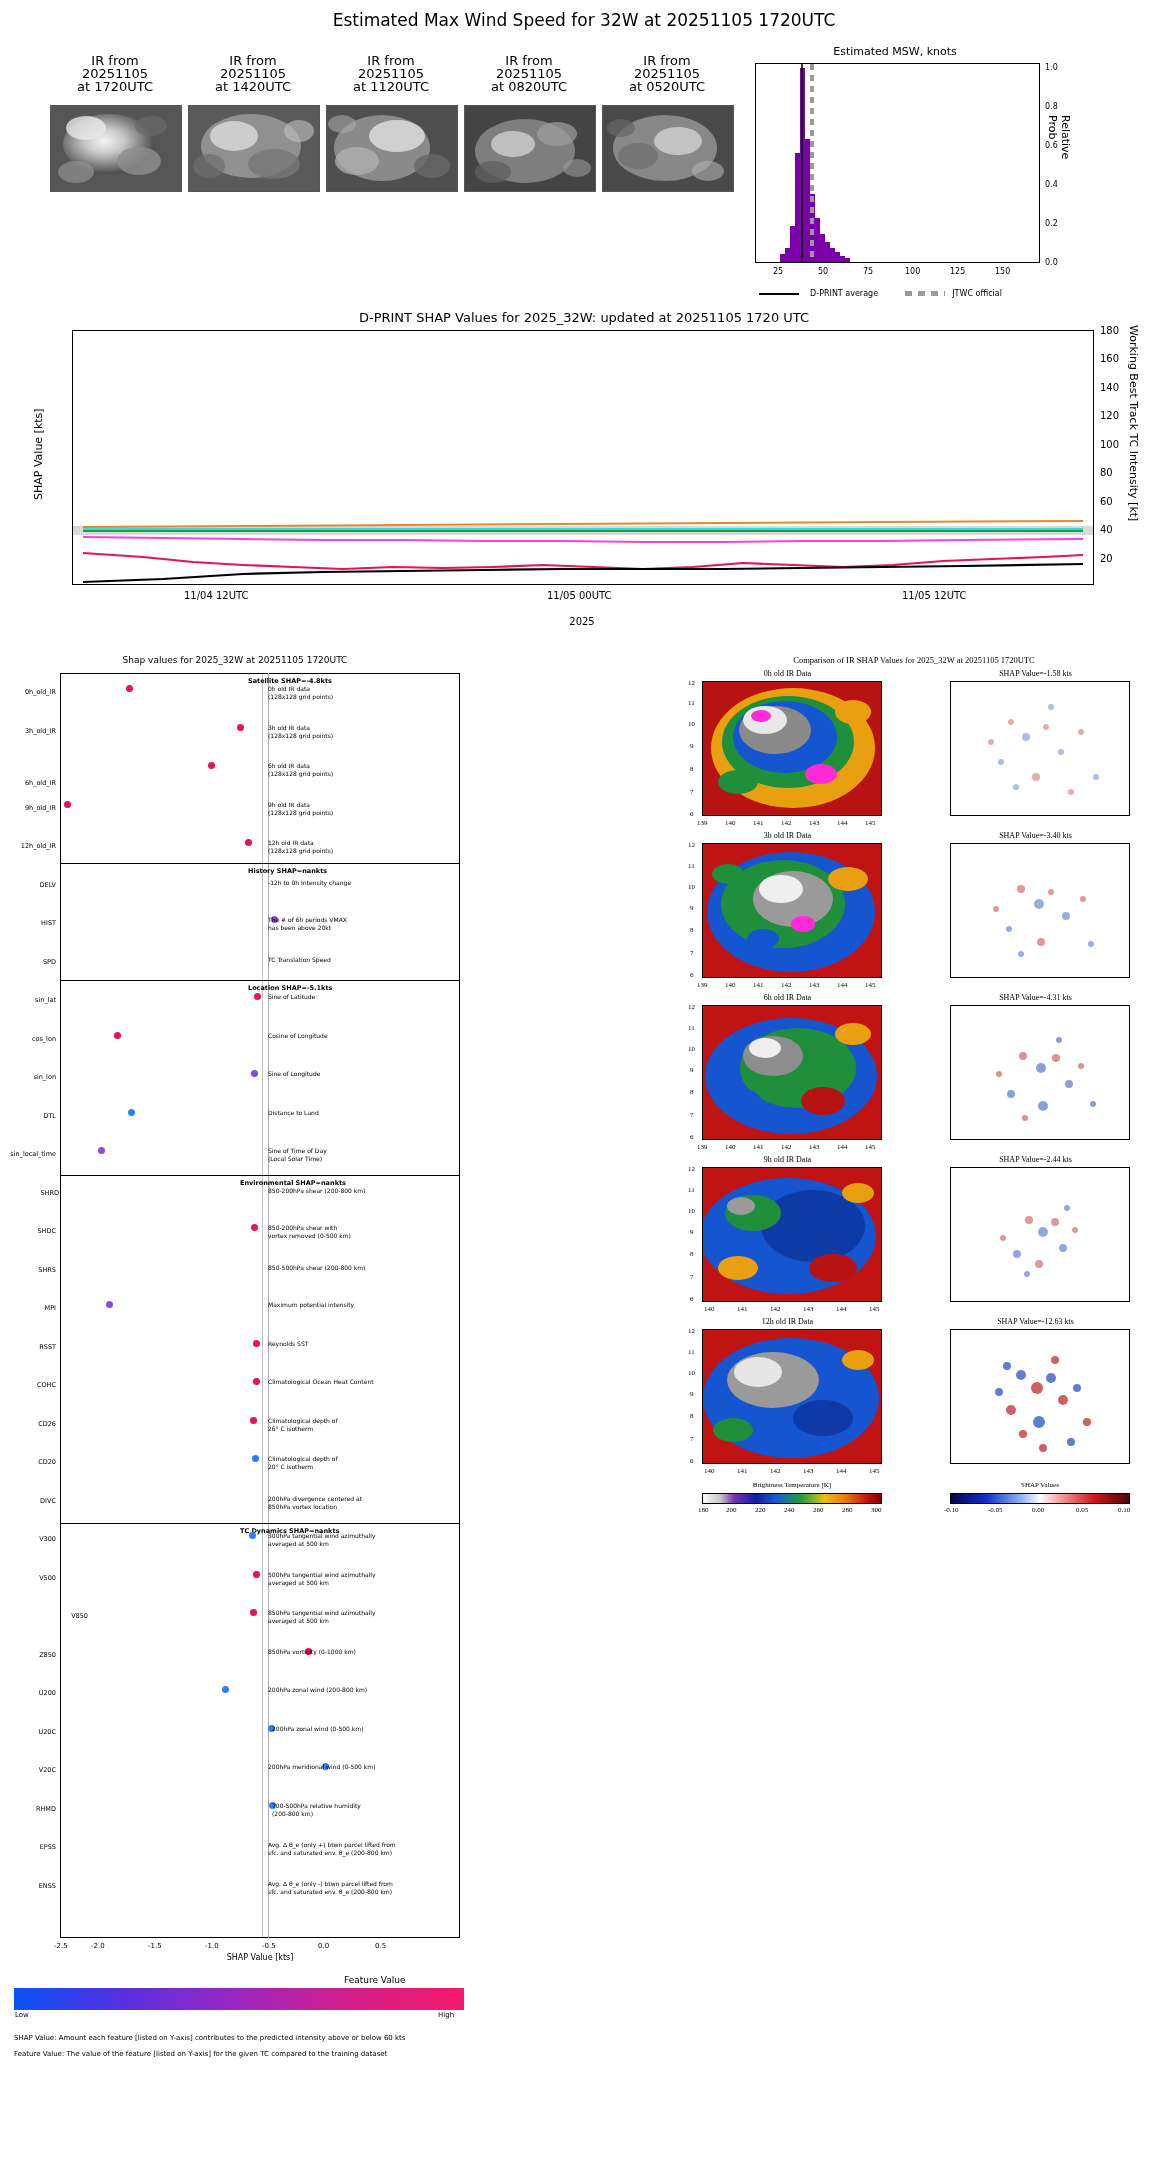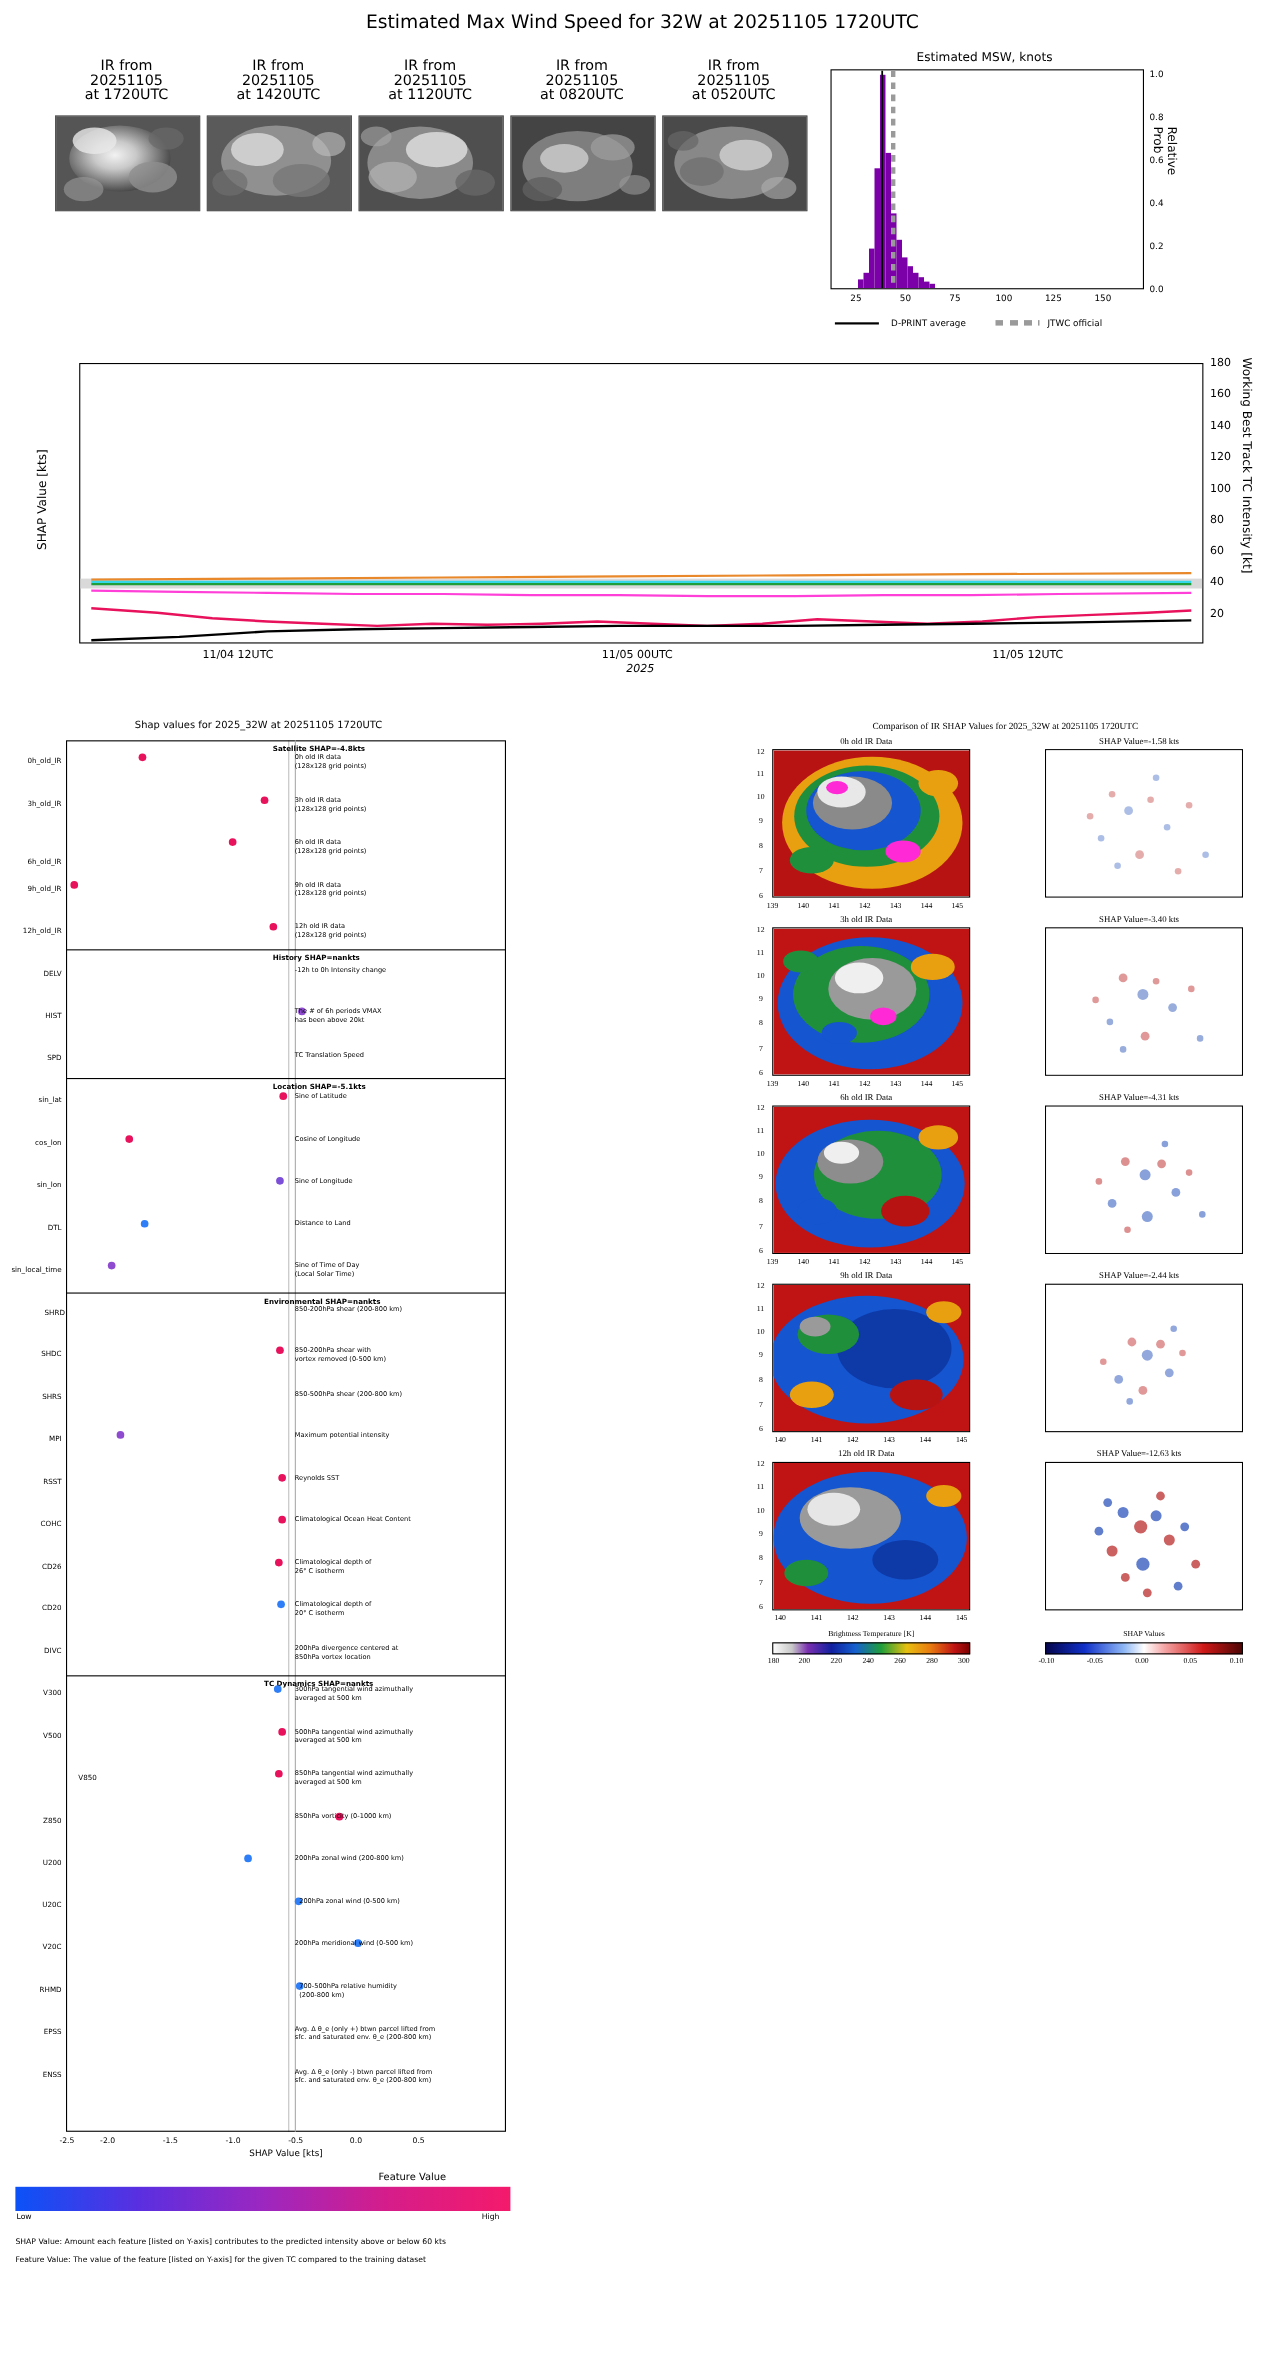--- a/index.html
+++ b/index.html
@@ -162,20 +162,21 @@
 
   <div class="abs" style="left:0px;top:238px;width:300px;">
     <span style="display:inline-block;width:40px;height:2px;background:#000;vertical-align:middle;margin-left:14px;"></span>
     <span class="xsm" style="vertical-align:middle;margin-left:6px;">D-PRINT average</span>
     <span style="display:inline-block;width:40px;height:5px;background:repeating-linear-gradient(90deg,#9a9a9a 0 7px,transparent 7px 13px);vertical-align:middle;margin-left:22px;"></span>
     <span class="xsm" style="vertical-align:middle;margin-left:2px;">JTWC official</span>
   </div>
 </div>
 
 <div class="abs" style="left:12px;top:300px;width:1144px;height:350px;">
+  <div class="abs ctr" style="left:0;top:10px;width:1144px;font-size:13px;">D-PRINT SHAP Values for 2025_32W: updated at 20251105 1720 UTC</div>
 
   <div class="panelbox" style="left:60px;top:30px;width:1022px;height:255px;">
     <svg width="1020" height="253" viewBox="0 0 1020 253" style="display:block">
 
       <rect x="0" y="195" width="1020" height="9" fill="#d9d9d9"></rect>
 
       <polyline fill="none" stroke="#e8882b" stroke-width="2" points="10,196 170,195 330,194 490,193 650,192 810,191 1010,190"></polyline>
 
       <polyline fill="none" stroke="#36d7e8" stroke-width="2" points="10,198 170,198 330,198 490,198 650,198 810,198 1010,198"></polyline>
 
@@ -205,21 +206,21 @@
   <div class="abs sm" style="left:1088px;top:110px;">120</div>
   <div class="abs sm" style="left:1088px;top:139px;">100</div>
   <div class="abs sm" style="left:1088px;top:167px;">80</div>
   <div class="abs sm" style="left:1088px;top:196px;">60</div>
   <div class="abs sm" style="left:1088px;top:224px;">40</div>
   <div class="abs sm" style="left:1088px;top:253px;">20</div>
 
   <div class="abs sm" style="left:172px;top:290px;">11/04 12UTC</div>
   <div class="abs sm" style="left:535px;top:290px;">11/05 00UTC</div>
   <div class="abs sm" style="left:890px;top:290px;">11/05 12UTC</div>
-  <div class="abs sm ctr" style="left:545px;top:303px;width:50px;font-style:italic;">2025</div>
+  <div class="abs sm ctr" style="left:545px;top:316px;width:50px;">2025</div>
 
   <div class="abs" style="left:20px;top:200px;font-size:11px;transform:rotate(-90deg);transform-origin:left top;white-space:nowrap;">SHAP Value [kts]</div>
   <div class="abs" style="left:1128px;top:25px;font-size:11px;transform:rotate(90deg);transform-origin:left top;white-space:nowrap;">Working Best Track TC Intensity [kt]</div>
 
 </div>
 
 <div class="abs" style="left:0px;top:655px;width:470px;height:1420px;">
   <div class="abs ctr" style="left:0;top:0;width:470px;font-size:9px;">Shap values for 2025_32W at 20251105 1720UTC</div>
 
   <div class="panelbox" style="left:60px;top:18px;width:400px;height:1265px;"></div>

